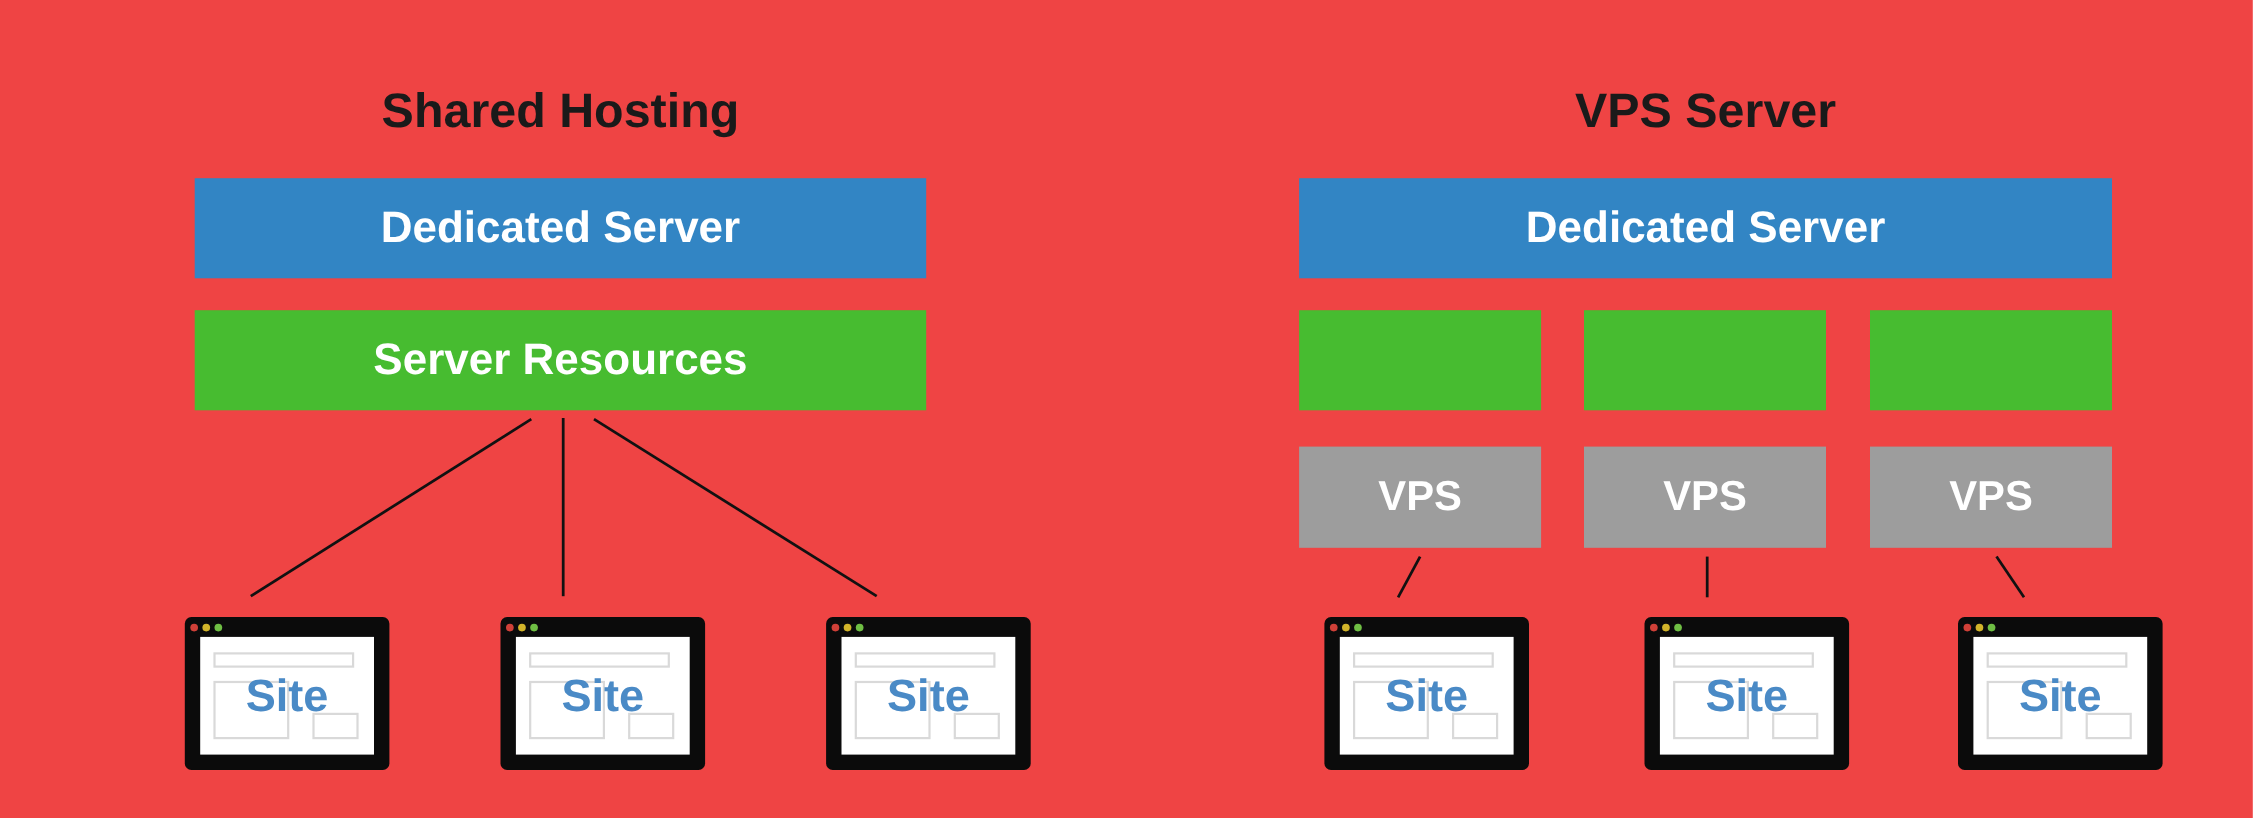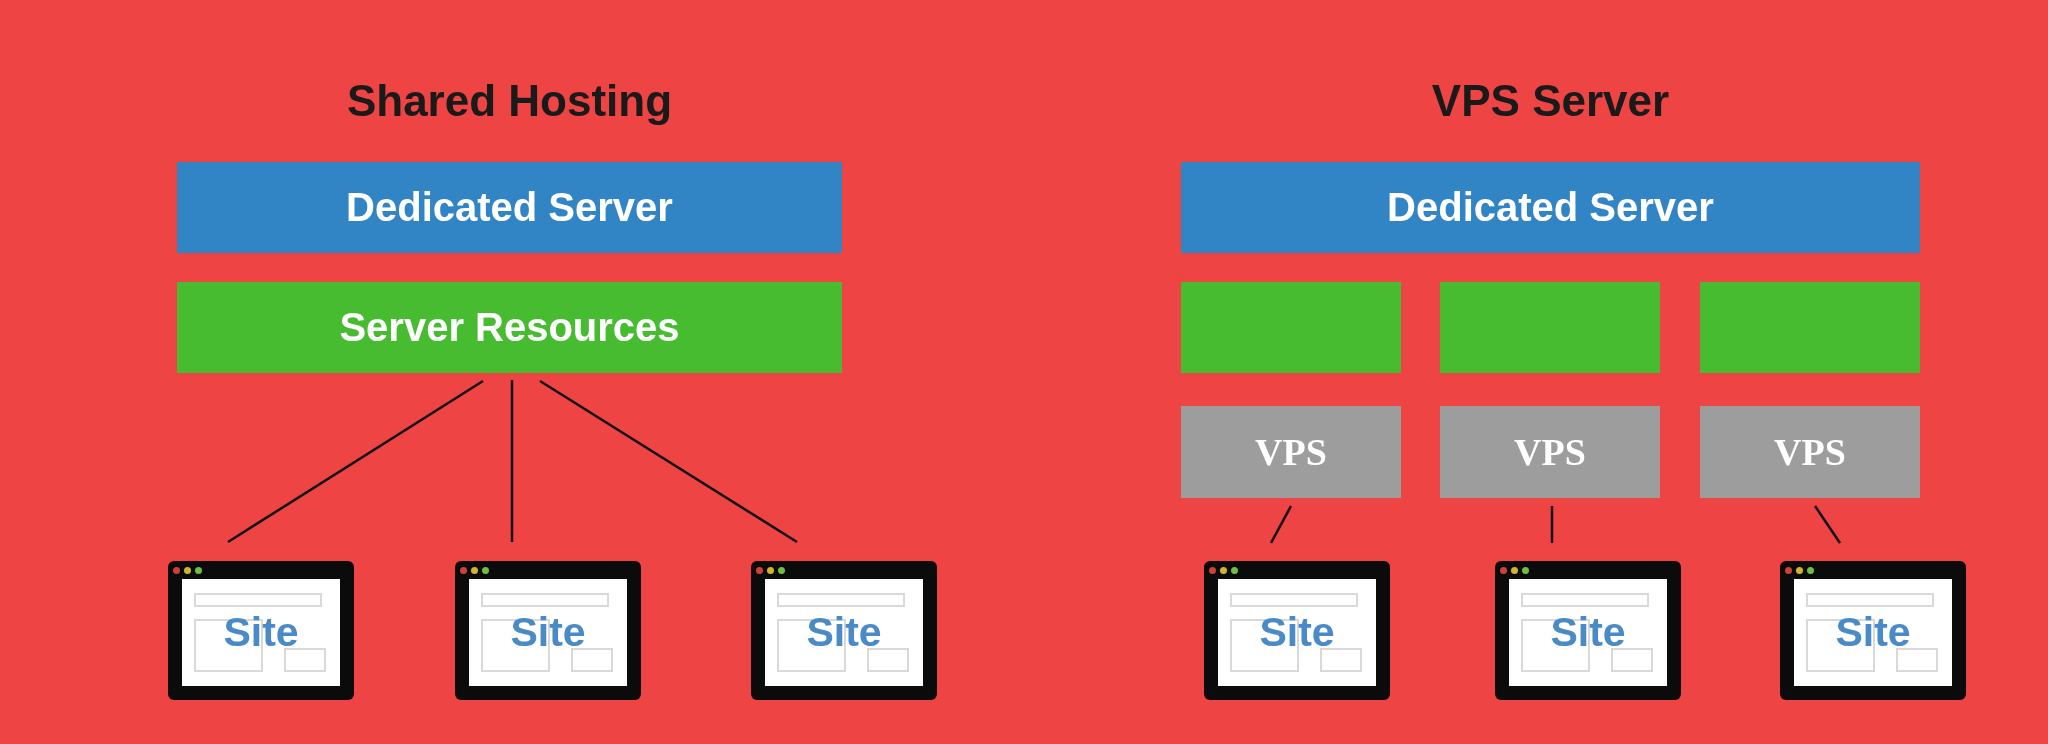--- a/index.html
+++ b/index.html
@@ -29,21 +29,21 @@
     position: absolute;
     display: flex;
     align-items: center;
     justify-content: center;
     color: var(--label_white);
     font-weight: bold;
   }
   .bar { font-size: 40px; }
   .blue  { background: var(--bar_blue); }
   .green { background: var(--bar_green); }
-  .gray  { background: var(--vps_gray); font-size: 38px; font-family: Liberation Serif, serif; }
+  .gray  { background: var(--vps_gray); font-size: 38px; }
 
   .bar.blue.left   { left: 177px;  top: 162px; width: 665px; height: 91px; }
   .bar.green.left  { left: 177px;  top: 282px; width: 665px; height: 91px; }
   .bar.blue.right  { left: 1181px; top: 162px; width: 739px; height: 91px; }
 
   .box { width: 220px; height: 91px; }
   .box.green { top: 282px; }
   .box.gray  { top: 406px; height: 92px; }
   .col1 { left: 1181px; }
   .col2 { left: 1440px; }

